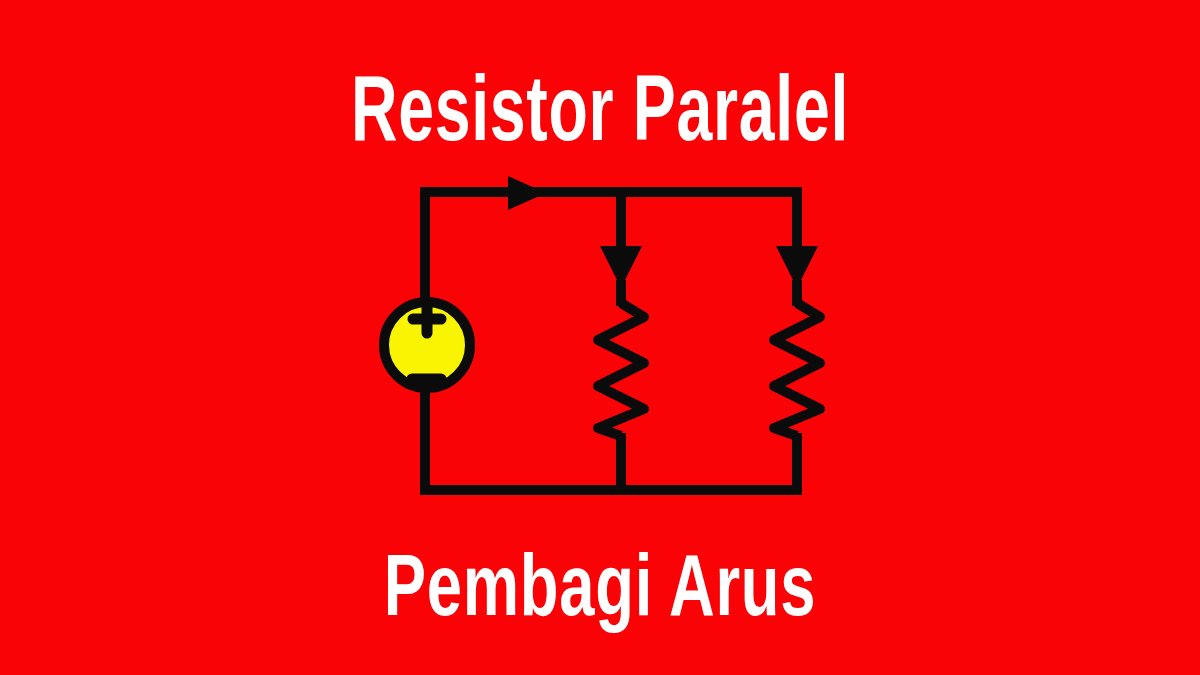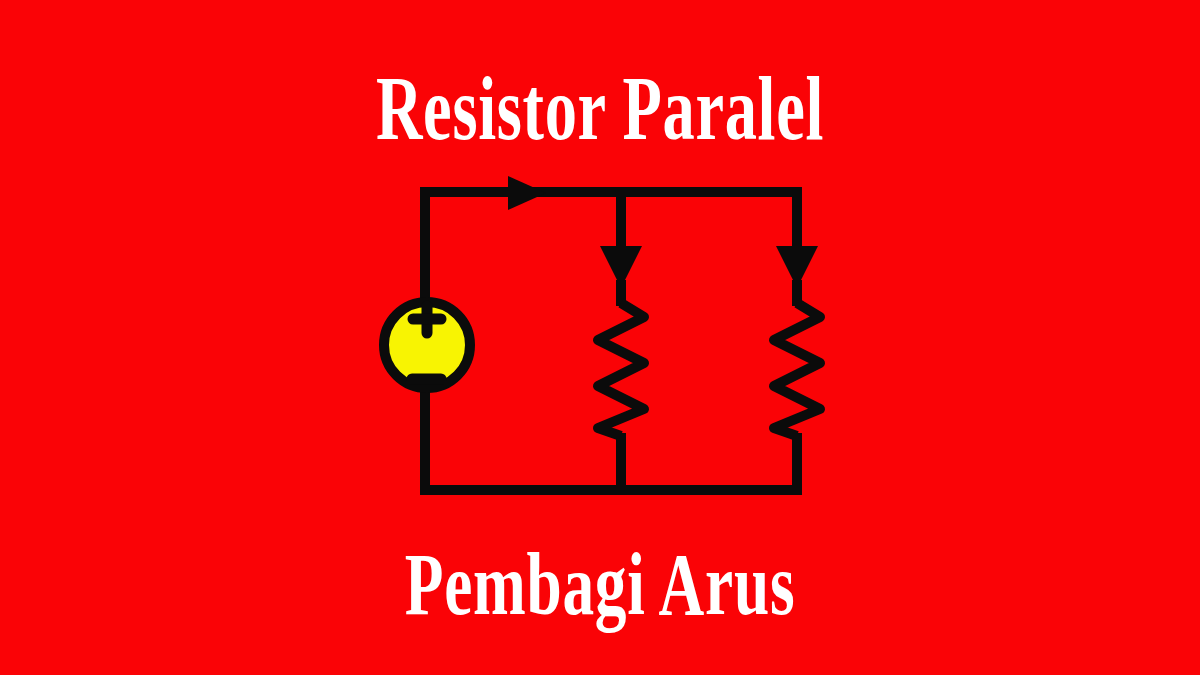--- a/index.html
+++ b/index.html
@@ -8,21 +8,21 @@
     --line:#0b0b0b;
     --source-fill:#f8f402;
   }
   *{margin:0;padding:0;box-sizing:border-box;}
   html,body{width:1200px;height:675px;overflow:hidden;}
   body{
     background:var(--bg);
     font-family:"Liberation Sans","DejaVu Sans",sans-serif;
     position:relative;
   }
-  .stage{position:absolute;inset:0;width:991px;height:675px;background:var(--bg);font-family:Liberation Serif, serif;}
+  .stage{position:absolute;inset:0;width:991px;height:675px;background:var(--bg);}
   .title,
   .subtitle{
     position:absolute;
     left:0;
     width:1200px;
     text-align:center;
     color:var(--ink);
     font-weight:bold;
     line-height:1;
     white-space:nowrap;

